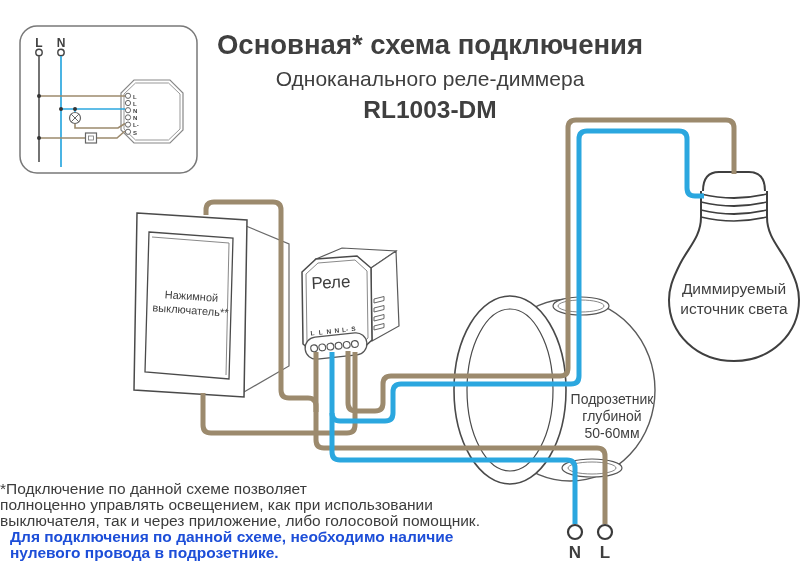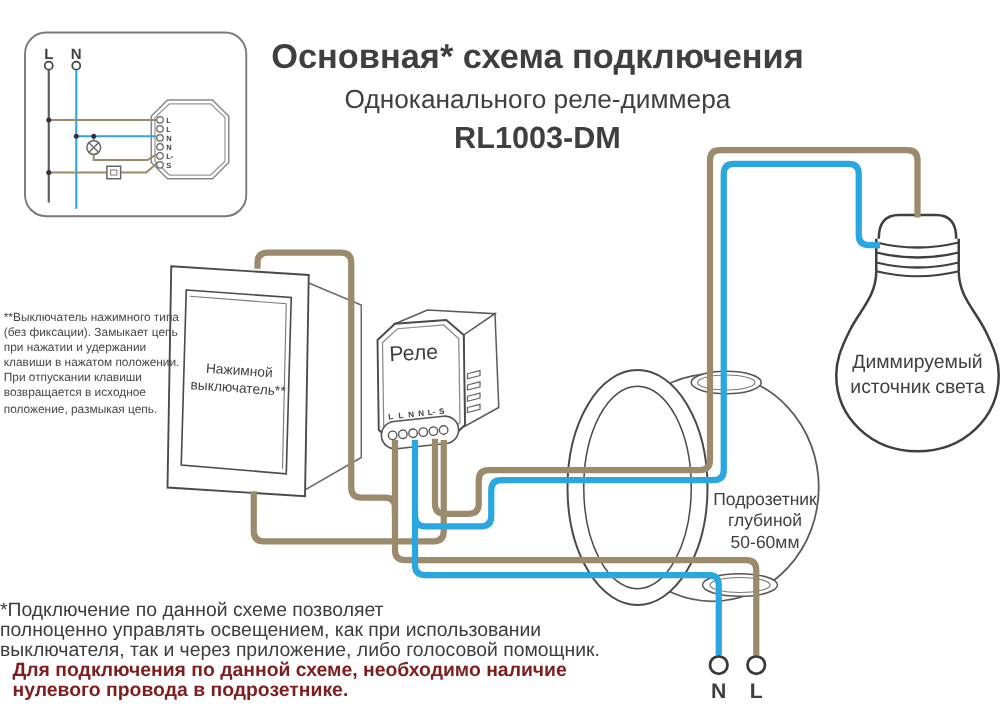--- a/index.html
+++ b/index.html
@@ -2,21 +2,21 @@
 <html><head>
 <meta charset="utf-8">
 <style>
   html,body{margin:0;padding:0;background:#fff;}
   .canvas{position:relative;width:800px;height:563px;background:#ffffff;overflow:hidden;
           font-family:"Liberation Sans",sans-serif;}
   .canvas svg{position:absolute;left:0;top:0;}
   .note{position:absolute;white-space:pre-line;color:#464646;}
   .note-switch{left:3px;top:249px;width:150px;font-size:9.5px;line-height:12.1px;}
   .note-bottom-reg{left:0;top:481px;font-size:15.5px;line-height:15.9px;color:#3c3c3c;}
-  .note-bottom-bold{left:10px;top:529px;font-size:15.5px;line-height:15.9px;font-weight:bold;color:#7f1d1d;}
+  .note-bottom-bold{left:10px;top:529px;font-size:15.5px;line-height:15.9px;font-weight:bold;color:#1d4ed8;}
   text{font-family:"Liberation Sans",sans-serif;fill:#3f3f3f;}
 </style>
 </head>
 <body>
 
 <div class="canvas">
 
 <svg width="800" height="563" viewBox="0 0 800 563">
 
   <g>
@@ -147,26 +147,19 @@
 
   <g>
     <circle cx="575" cy="532" r="7" fill="#fff" stroke="#3a3a3a" stroke-width="2.2"></circle>
     <circle cx="605" cy="532" r="7" fill="#fff" stroke="#3a3a3a" stroke-width="2.2"></circle>
     <text x="575" y="558" font-size="17" font-weight="bold" fill="#2f2f2f" text-anchor="middle">N</text>
     <text x="605" y="558" font-size="17" font-weight="bold" fill="#2f2f2f" text-anchor="middle">L</text>
   </g>
 
 </svg>
 
-<div class="note note-switch">**Выключатель нажимного типа
-(без фиксации). Замыкает цепь
-при нажатии и удержании
-клавиши в нажатом положении.
-При отпускании клавиши
-возвращается в исходное
-положение, размыкая цепь.</div>
 <div class="note note-bottom-reg">*Подключение по данной схеме позволяет
 полноценно управлять освещением, как при использовании
 выключателя, так и через приложение, либо голосовой помощник.</div>
 <div class="note note-bottom-bold">Для подключения по данной схеме, необходимо наличие
 нулевого провода в подрозетнике.</div>
 
 </div>
 
 </body></html>

